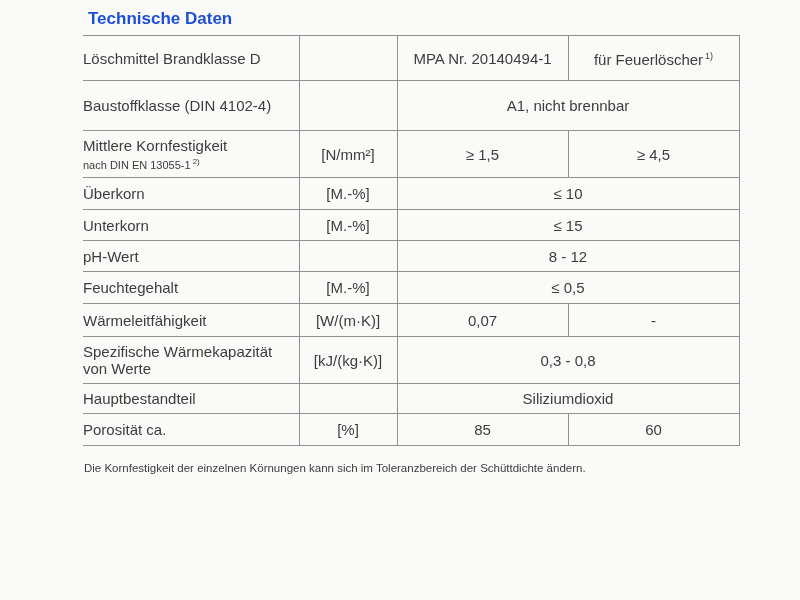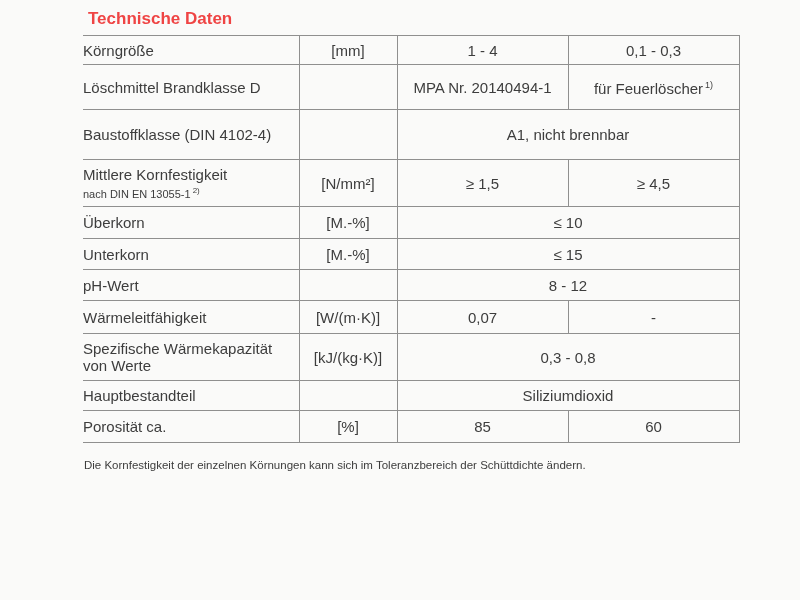--- a/index.html
+++ b/index.html
@@ -10,21 +10,21 @@
     background: #fafaf9;
     font-family: "Liberation Sans", sans-serif;
     color: #3d3d3d;
     overflow: hidden;
   }
   .wrap { padding: 10px 0 0 83px; }
 
   .title {
     font-size: 17px;
     font-weight: 700;
-    color: #ef4444;
+    color: #1d4ed8;
     margin: 0 0 0 5px;
     height: 18px;
     line-height: 18px;
   }
 
   table.tech {
     border-collapse: collapse;
     table-layout: fixed;
     width: 656px;
     margin-top: 7px;
@@ -93,26 +93,20 @@
 
   <table class="tech">
     <colgroup>
       <col style="width:216px">
       <col style="width:98px">
       <col style="width:171px">
       <col style="width:171px">
     </colgroup>
     <tbody>
 
-      <tr class="r1">
-        <td class="c-name"><span>Körngröße</span></td>
-        <td class="c-unit">[mm]</td>
-        <td class="c-val"><span>1 - 4</span></td>
-        <td class="c-val c-v2 c-edge"><span>0,1 - 0,3</span></td>
-      </tr>
 
       <tr class="r2">
         <td class="c-name"><span>Löschmittel Brandklasse D</span></td>
         <td class="c-unit"></td>
         <td class="c-val"><span>MPA Nr. 20140494-1</span></td>
         <td class="c-val c-v2 c-edge"><span>für Feuerlöscher</span><sup class="v-sup">1)</sup></td>
       </tr>
 
       <tr class="r3">
         <td class="c-name"><span>Baustoffklasse (DIN 4102-4)</span></td>
@@ -142,20 +136,25 @@
         <td class="c-unit">[M.-%]</td>
         <td class="c-val c-edge" colspan="2"><span>≤ 15</span></td>
       </tr>
 
       <tr class="r8">
         <td class="c-name"><span>pH-Wert</span></td>
         <td class="c-unit"></td>
         <td class="c-val c-edge" colspan="2"><span>8 - 12</span></td>
       </tr>
 
+      <tr class="r9">
+        <td class="c-name"><span>Feuchtegehalt</span></td>
+        <td class="c-unit">[M.-%]</td>
+        <td class="c-val c-edge" colspan="2"><span>≤ 0,5</span></td>
+      </tr>
 
       <tr class="r10">
         <td class="c-name"><span>Wärmeleitfähigkeit</span></td>
         <td class="c-unit">[W/(m·K)]</td>
         <td class="c-val"><span>0,07</span></td>
         <td class="c-val c-v2 c-edge"><span>-</span></td>
       </tr>
 
       <tr class="r11">
         <td class="c-name"><span>Spezifische Wärmekapazität von Werte</span></td>

